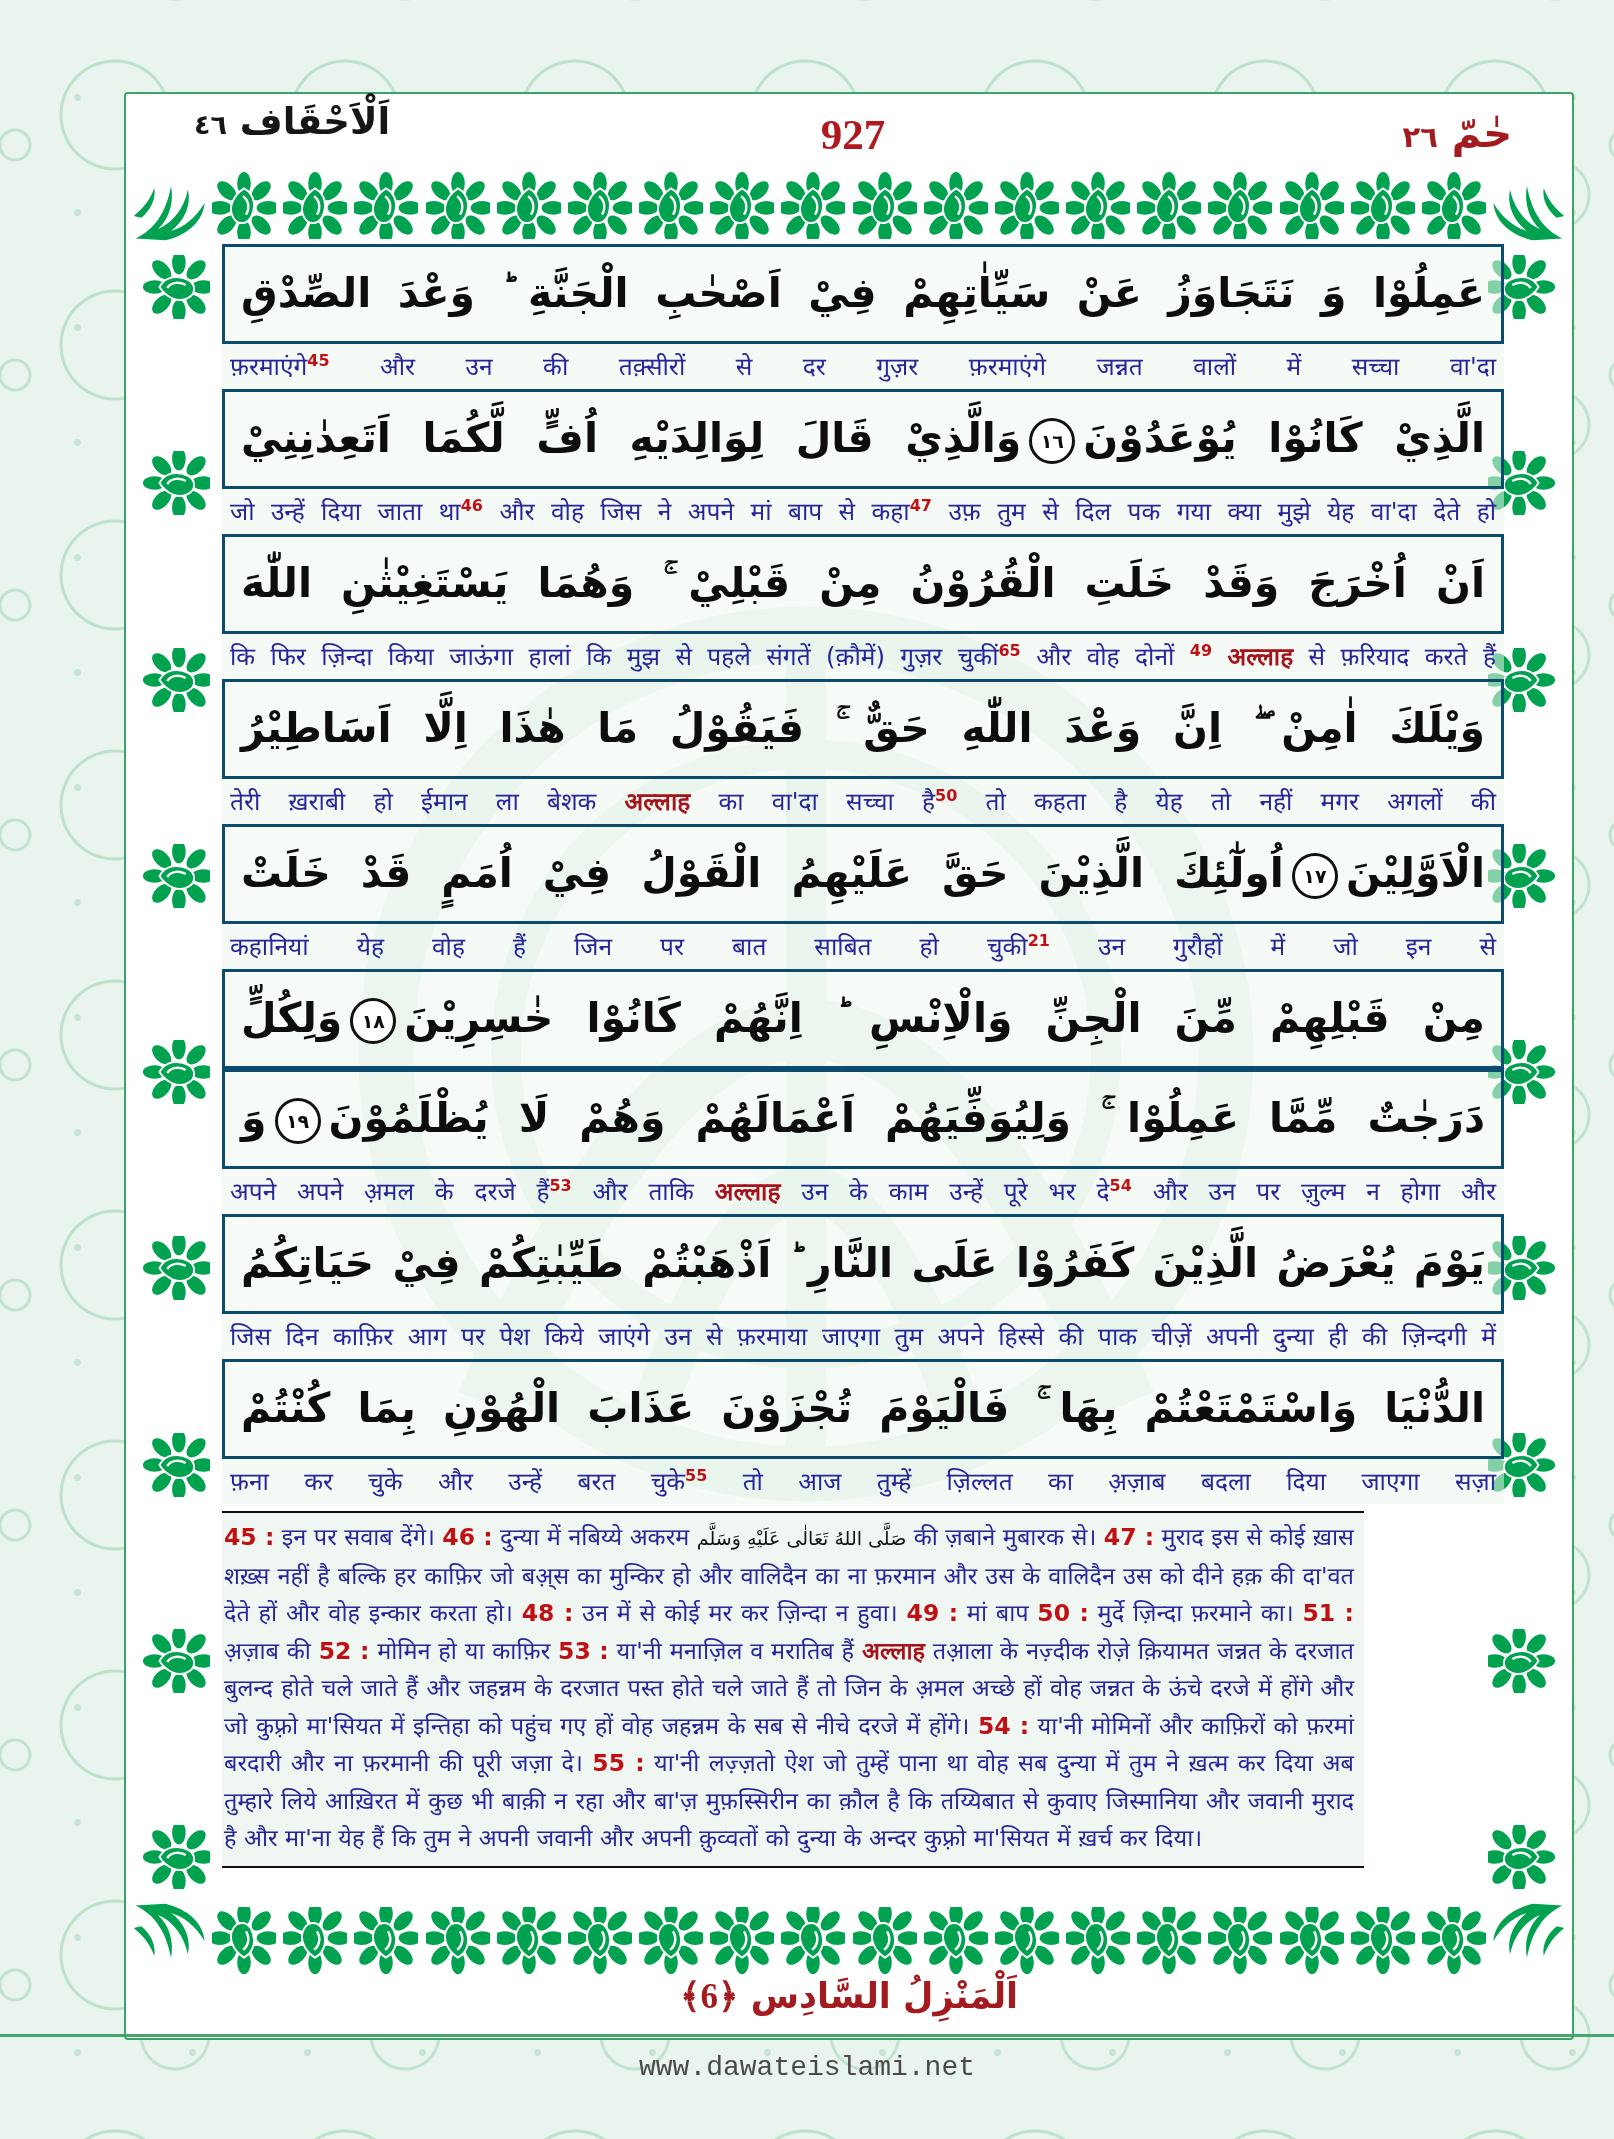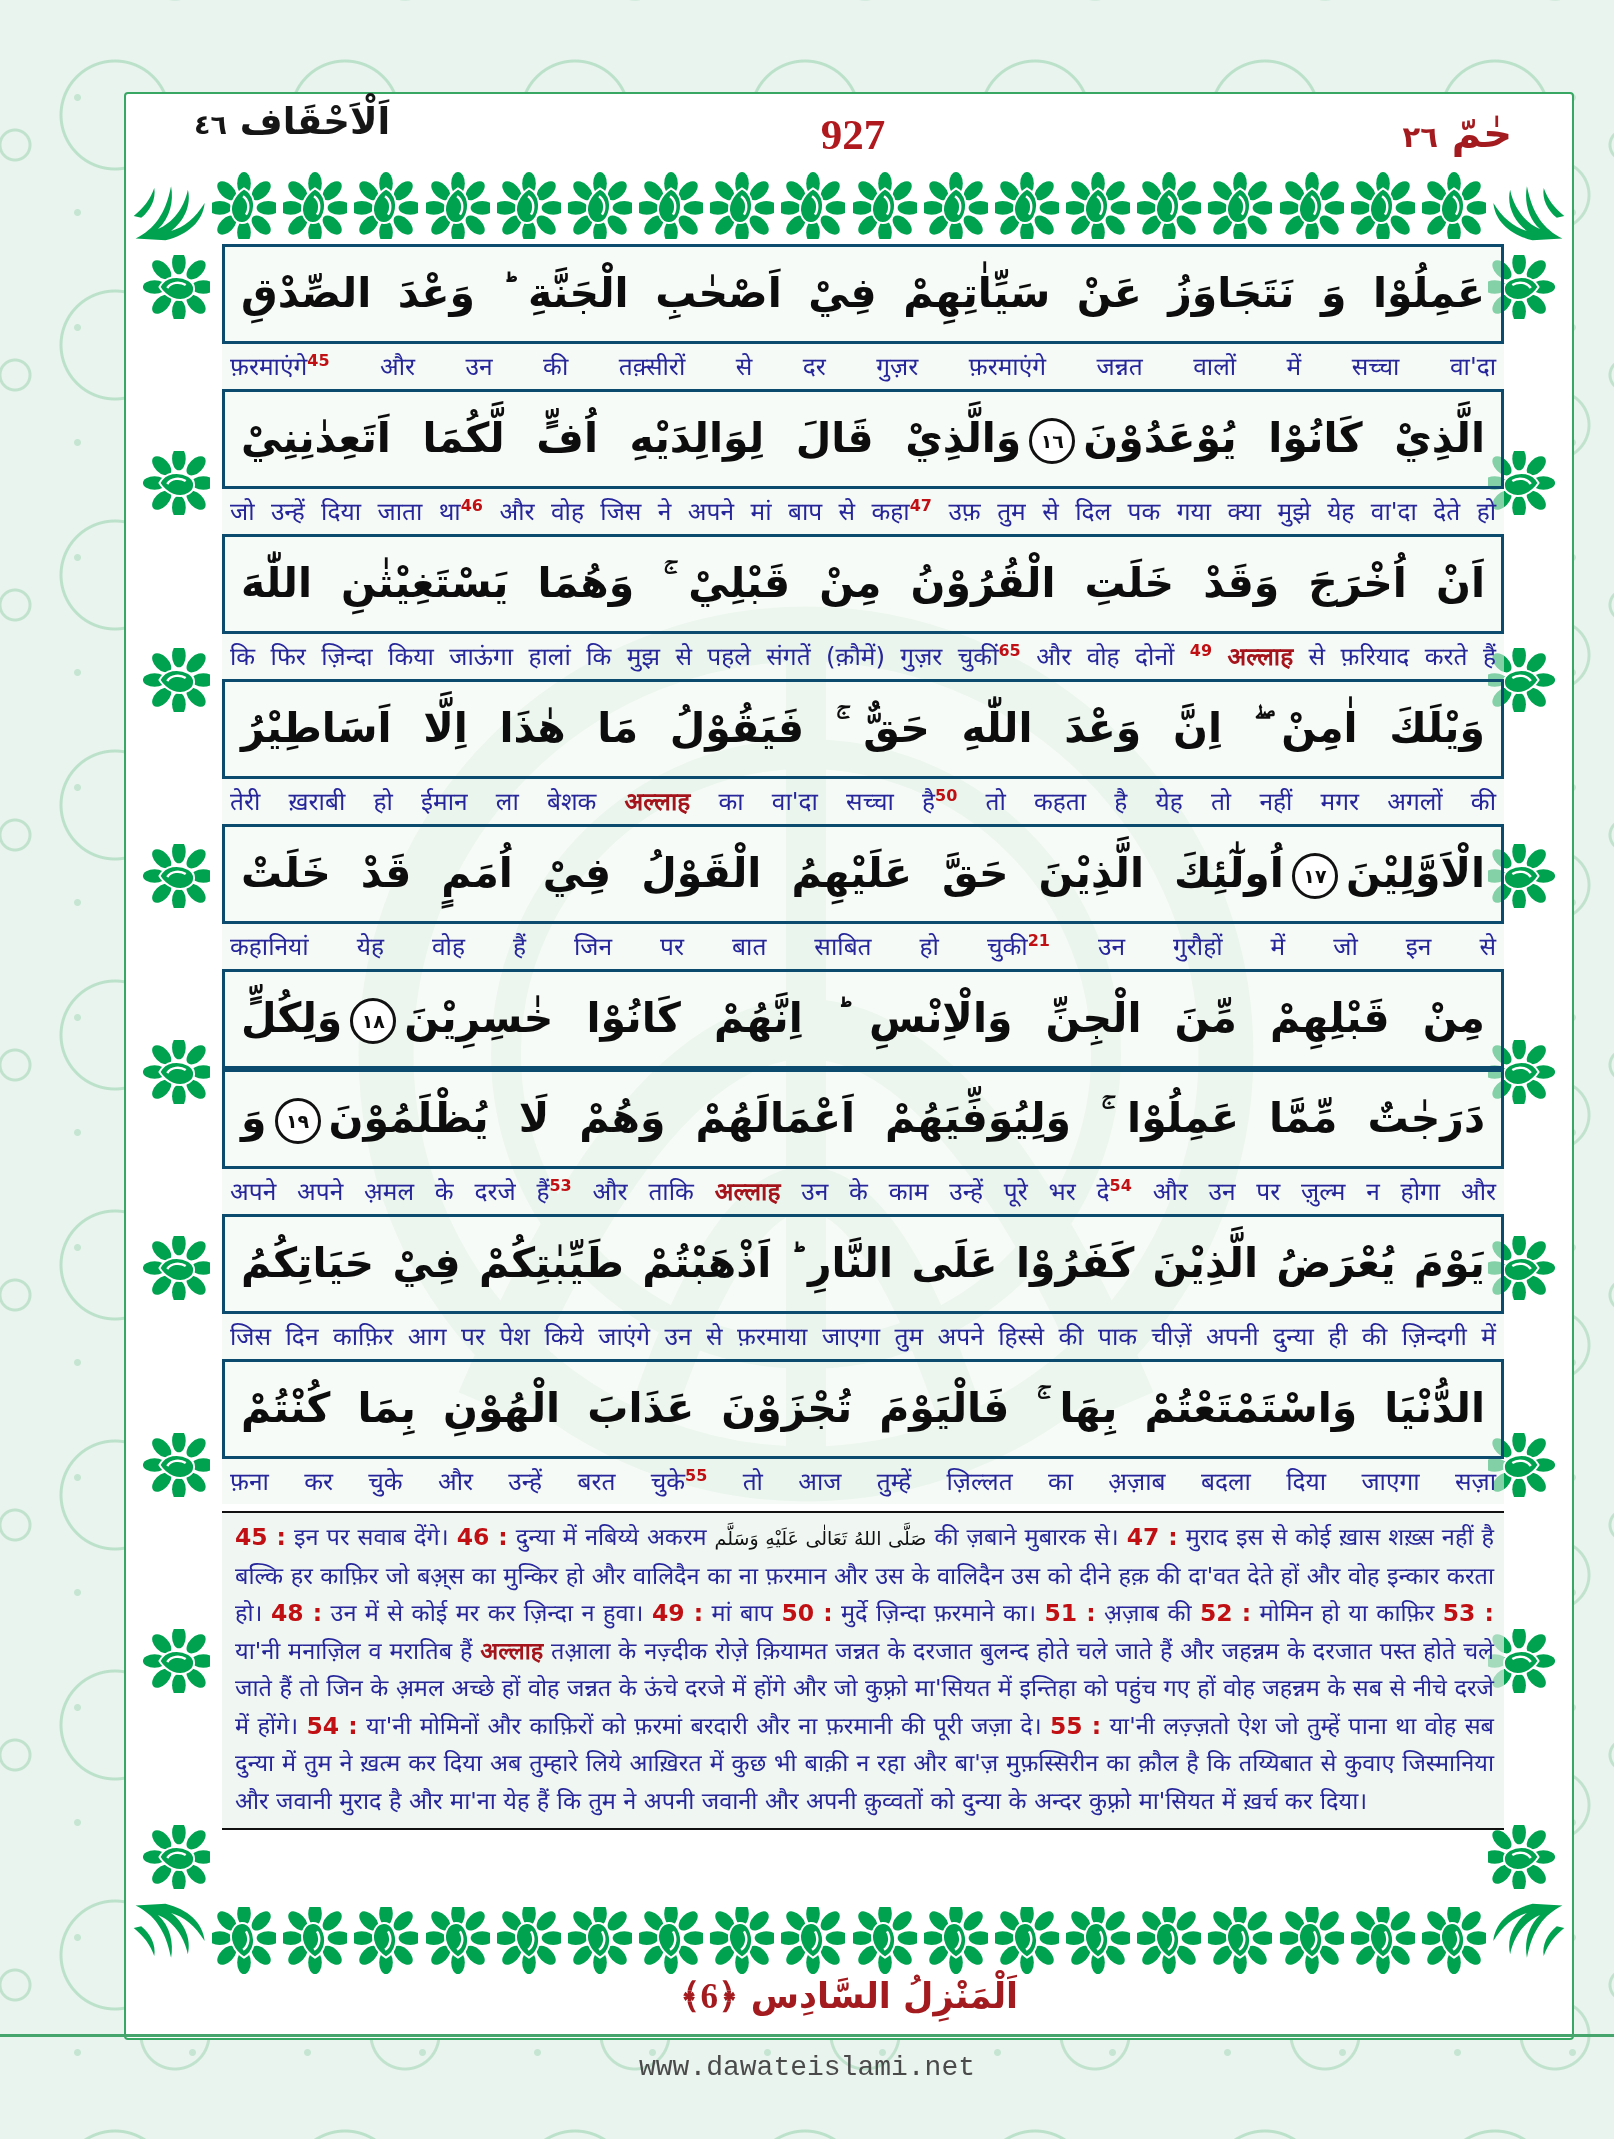--- a/index.html
+++ b/index.html
@@ -56,24 +56,24 @@
     text-align:justify;text-align-last:justify;padding:0 8px;white-space:nowrap;overflow:hidden;
   }
   .verse-medal{
     display:inline-flex;align-items:center;justify-content:center;
     width:40px;height:40px;border:3px solid #111;border-radius:50%;
     font-size:19px;line-height:1;vertical-align:middle;margin:0 8px;font-weight:bold;background:#fff;
   }
   .sup{color:#c01014;font-weight:bold;font-size:16px;vertical-align:super;line-height:0;}
   .allah{color:#a5131b;font-weight:bold;}
   .footnotes{
-    position:relative;margin-top:7px;box-sizing:border-box;width:1282px;
+    position:relative;margin-top:7px;box-sizing:border-box;width:1142px;
     border-top:2.5px solid #111;border-bottom:2.5px solid #111;
     background:rgba(233,244,236,.7);
-    padding:6px 10px 8px 13px;
+    padding:6px 10px 8px 2px;
     font-size:23.5px;line-height:37.5px;color:#26269a;text-align:justify;
   }
   .fn-num{color:#c01014;font-weight:bold;}
   .inline-ar{direction:rtl;unicode-bidi:embed;font-size:19px;color:#111;}
   
   .manzil{position:absolute;left:0;right:0;top:1882px;text-align:center;direction:rtl;
     color:#a31b1f;font-weight:bold;font-size:35px;}
   .manzil .brack{font-family:"Liberation Serif",serif;}
   .full-green-line{position:absolute;left:0;top:2034px;width:1614px;height:3px;background:#46a56c;}
   .website{position:absolute;left:0;right:0;top:2052px;text-align:center;

